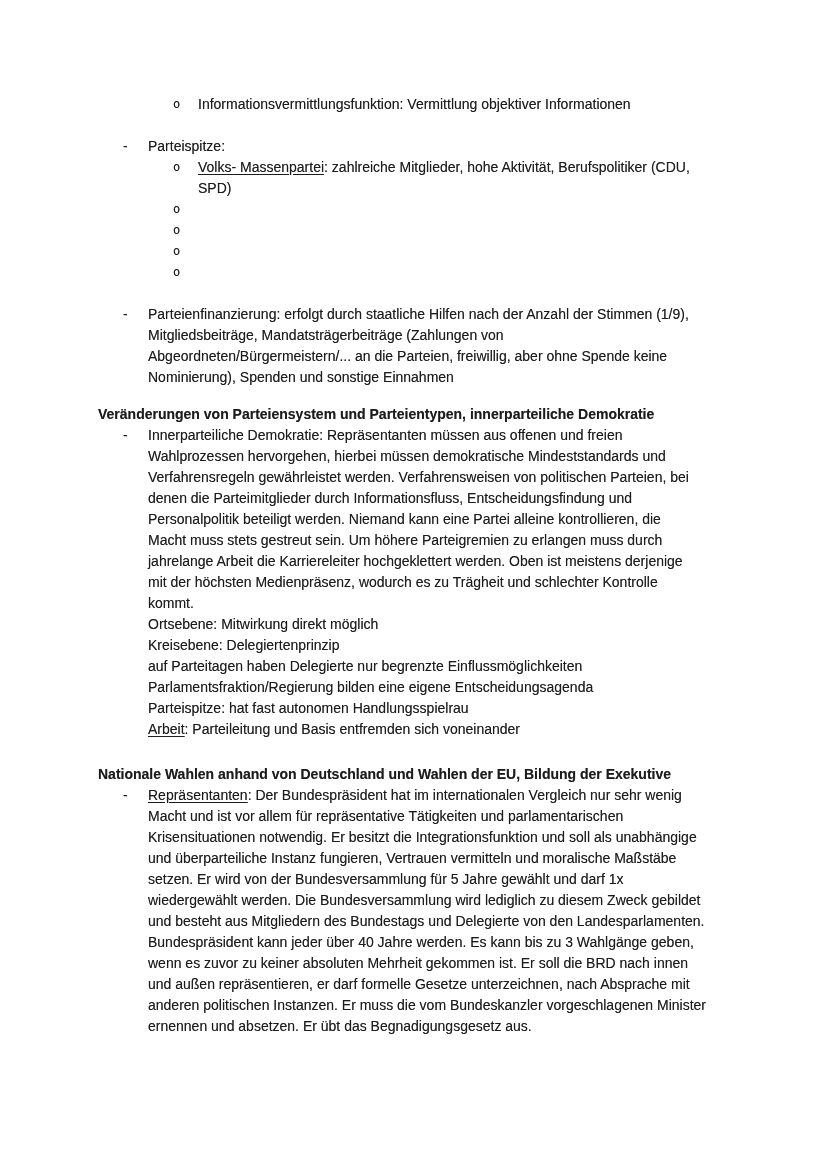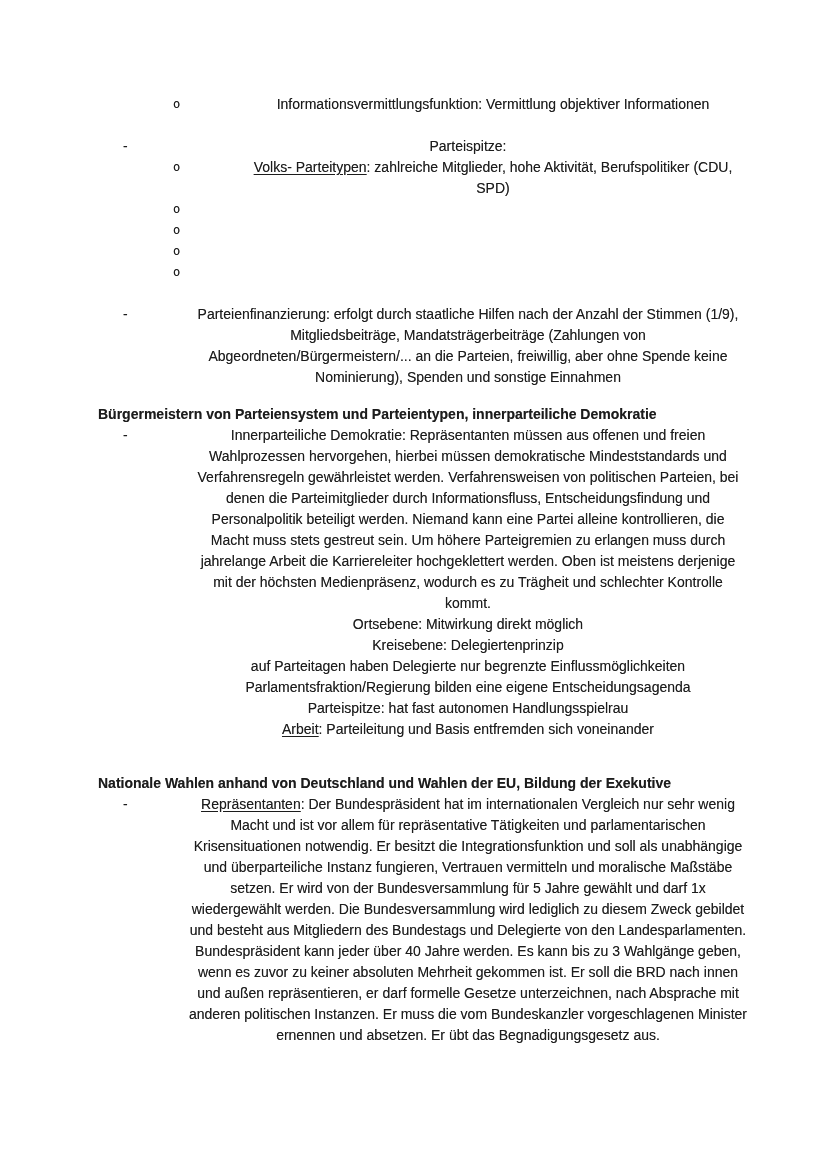--- a/index.html
+++ b/index.html
@@ -18,47 +18,47 @@
     line-height: 21px;
     color: #1c1c1c;
     text-shadow: 0 0 0.4px rgba(40,40,40,0.55);
   }
   .row { display: flex; align-items: flex-start; }
   
   .b1 > .m { box-sizing: border-box; flex: 0 0 50px; padding-left: 25px; }
   
   .b2 > .m { box-sizing: border-box; flex: 0 0 100px; padding-left: 75px;
              font-family: "DejaVu Sans Mono", monospace; font-size: 12px; }
-  .text { flex: 1 1 auto; white-space: pre-line; min-width: 0; text-align: center; }
+  .text { flex: 1 1 auto; white-space: pre-line; min-width: 0; }
   .u { text-decoration: underline; text-underline-offset: 2px; }
   .section-heading {
     font-weight: 700;
     margin: 16px 0 0 0;
     white-space: pre-line;
   }
   .gap-block { margin-top: 21px; }
-  .gap-heading2 { margin-top: 33px; }
+  .gap-heading2 { margin-top: 24px; }
 </style>
 </head>
 <body>
 
 <div class="page">
 
   <div class="row b2">
     <span class="m">o</span>
     <div class="text">Informationsvermittlungsfunktion: Vermittlung objektiver Informationen</div>
   </div>
 
   <div class="row b1 gap-block">
     <span class="m">-</span>
     <div class="text">Parteispitze:</div>
   </div>
   <div class="row b2">
     <span class="m">o</span>
-    <div class="text"><span class="u">Volks- Parteitypen</span><span>: zahlreiche Mitglieder, hohe Aktivität, Berufspolitiker (CDU,
+    <div class="text"><span class="u">Volks- Massenpartei</span><span>: zahlreiche Mitglieder, hohe Aktivität, Berufspolitiker (CDU,
 SPD)</span></div>
   </div>
   <div class="row b2">
     <span class="m">o</span>
   </div>
   <div class="row b2">
     <span class="m">o</span>
   </div>
   <div class="row b2">
     <span class="m">o</span>
@@ -68,21 +68,21 @@
   </div>
 
   <div class="row b1 gap-block">
     <span class="m">-</span>
     <div class="text">Parteienfinanzierung: erfolgt durch staatliche Hilfen nach der Anzahl der Stimmen (1/9),
 Mitgliedsbeiträge, Mandatsträgerbeiträge (Zahlungen von
 Abgeordneten/Bürgermeistern/... an die Parteien, freiwillig, aber ohne Spende keine
 Nominierung), Spenden und sonstige Einnahmen</div>
   </div>
 
-  <div class="section-heading">Bürgermeistern von Parteiensystem und Parteientypen, innerparteiliche Demokratie</div>
+  <div class="section-heading">Veränderungen von Parteiensystem und Parteientypen, innerparteiliche Demokratie</div>
   <div class="row b1">
     <span class="m">-</span>
     <div class="text"><span>Innerparteiliche Demokratie: Repräsentanten müssen aus offenen und freien
 Wahlprozessen hervorgehen, hierbei müssen demokratische Mindeststandards und
 Verfahrensregeln gewährleistet werden. Verfahrensweisen von politischen Parteien, bei
 denen die Parteimitglieder durch Informationsfluss, Entscheidungsfindung und
 Personalpolitik beteiligt werden. Niemand kann eine Partei alleine kontrollieren, die
 Macht muss stets gestreut sein. Um höhere Parteigremien zu erlangen muss durch
 jahrelange Arbeit die Karriereleiter hochgeklettert werden. Oben ist meistens derjenige
 mit der höchsten Medienpräsenz, wodurch es zu Trägheit und schlechter Kontrolle

